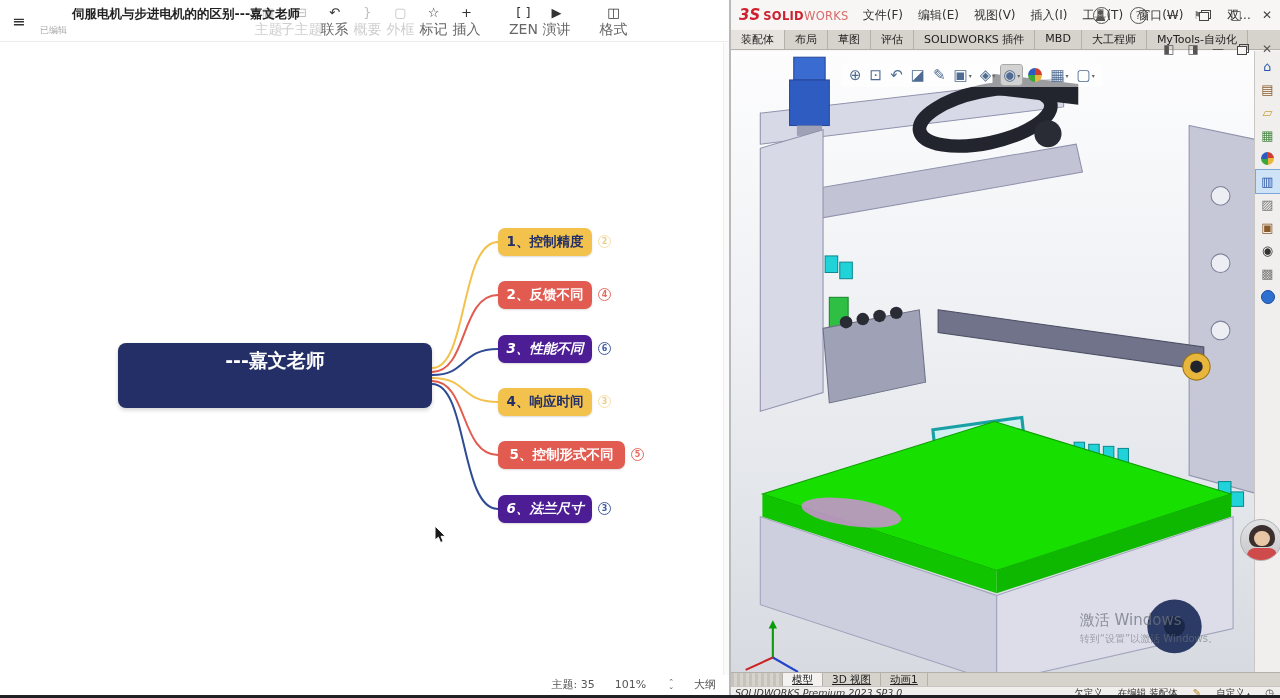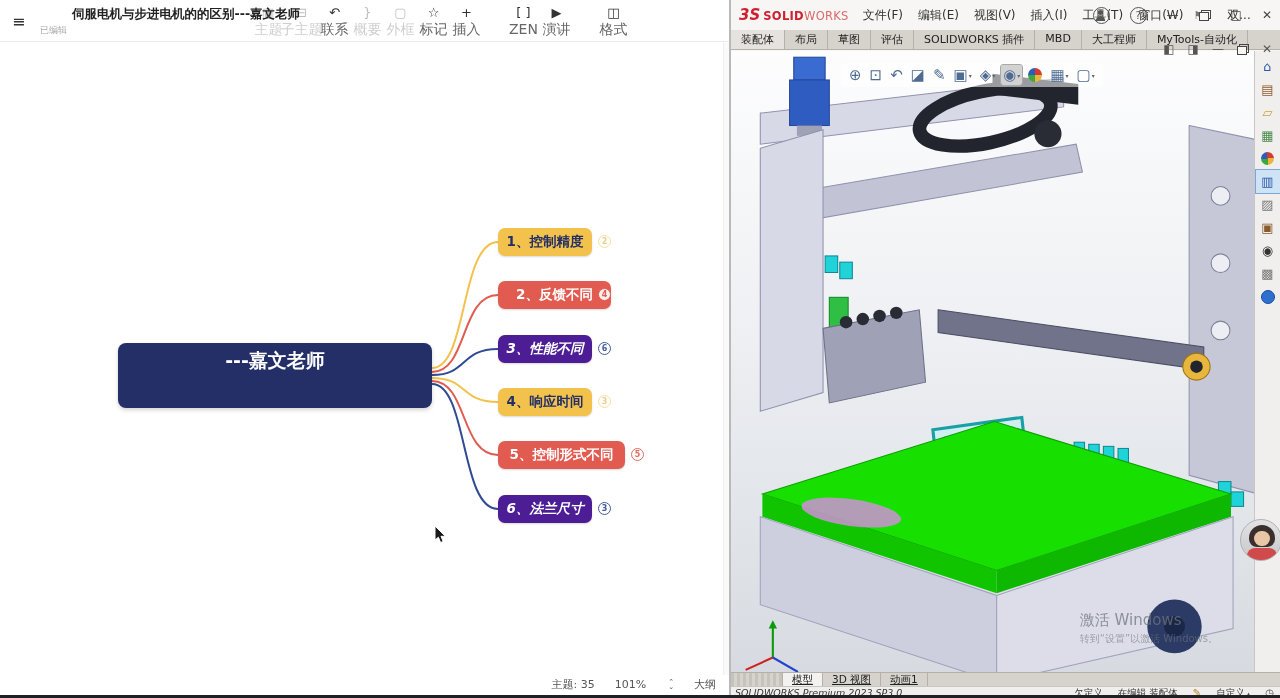--- a/index.html
+++ b/index.html
@@ -201,21 +201,21 @@
         <div>---嘉文老师</div>
       </div>
 
       <div class="branch b-yellow" style="top:185px;width:94px;">
         <span>1、控制精度</span>
       </div>
       <div class="badge bd-yellow" style="left:598px;top:192px;">
         <span>2</span>
       </div>
 
-      <div class="branch b-red" style="top:238px;width:113px;">
+      <div class="branch b-red" style="top:238px;width:94px;">
         <span>2、反馈不同</span>
       </div>
       <div class="badge bd-red" style="left:598px;top:245px;">
         <span>4</span>
       </div>
 
       <div class="branch b-blue" style="top:292px;width:94px;">
         <span>3、性能不同</span>
       </div>
       <div class="badge bd-blue" style="left:598px;top:299px;">

